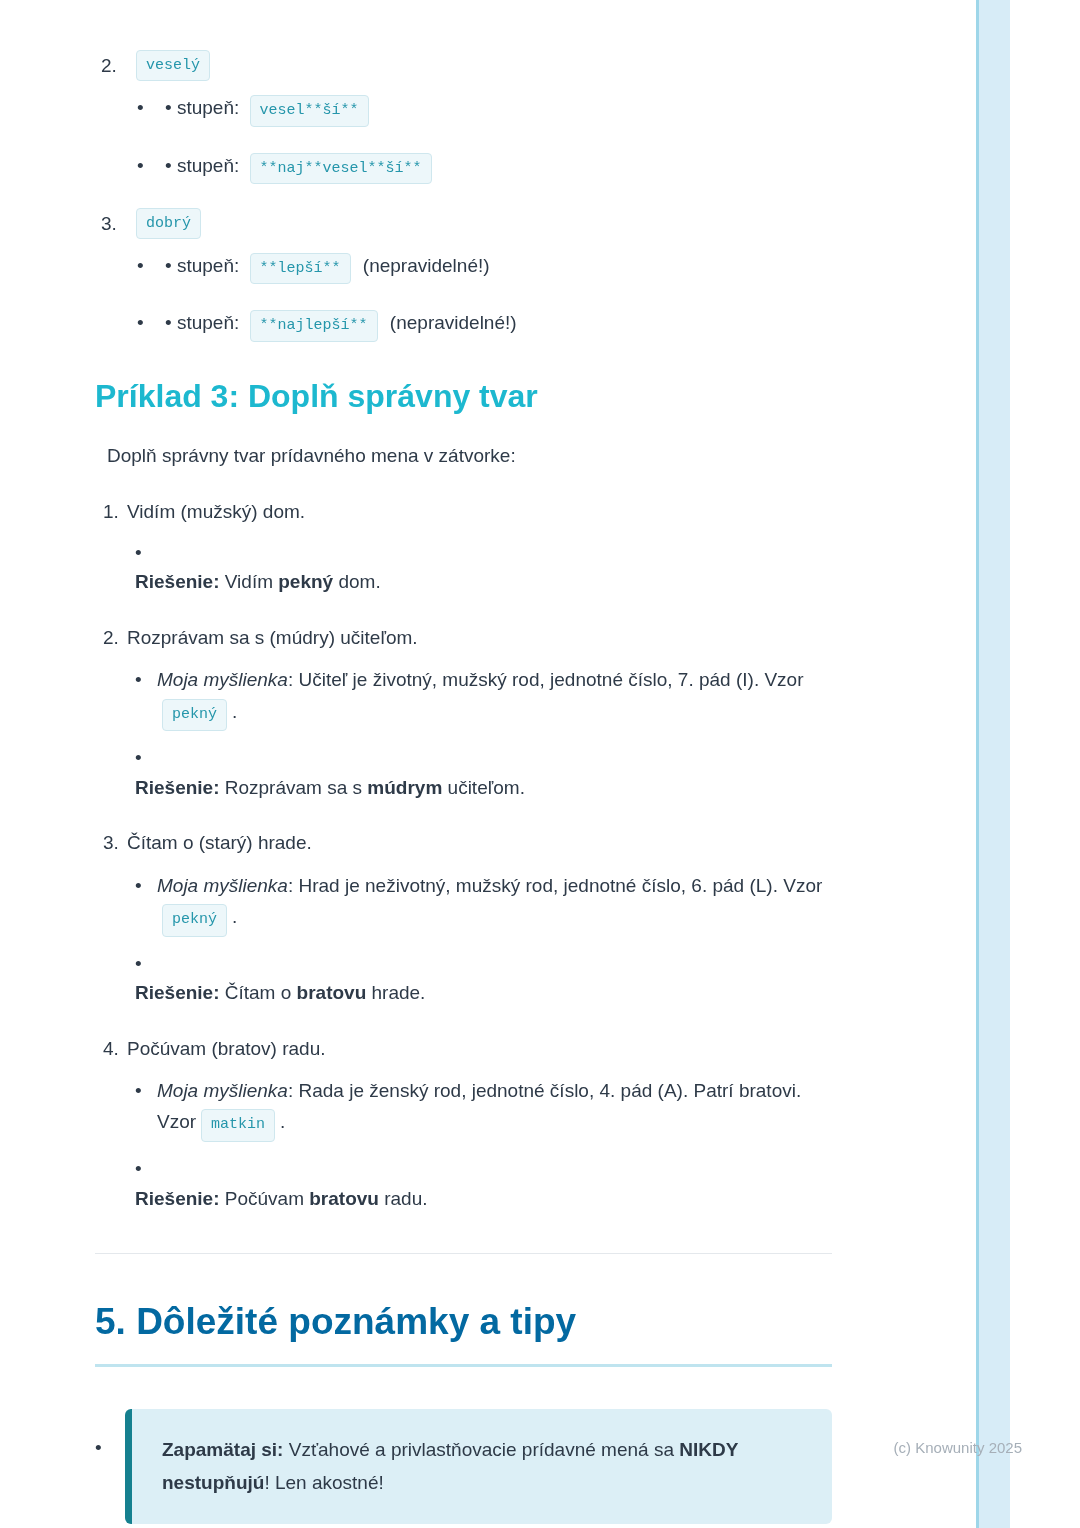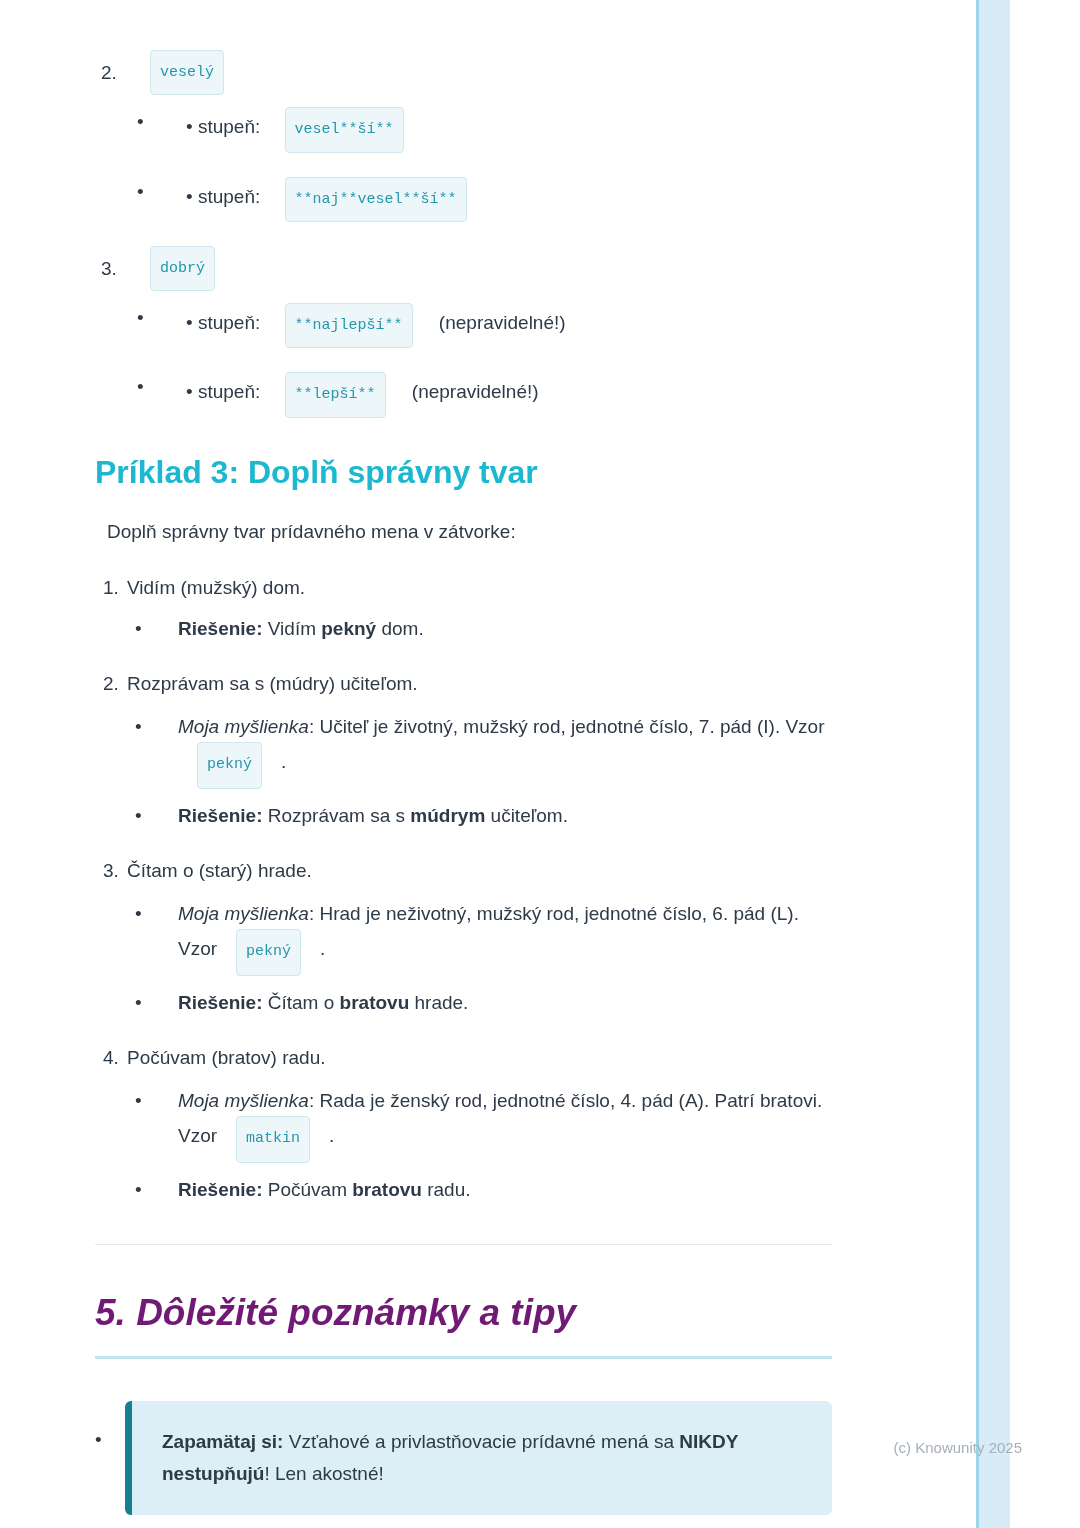--- a/index.html
+++ b/index.html
@@ -38,67 +38,65 @@
     margin: 0 0 8px 6px;
   }
   .num { width: 30px; flex: none; }
   .code-badge {
     font-family: "Liberation Mono", "DejaVu Sans Mono", monospace;
     font-size: 15px;
     color: #2596ab;
     background: #edf7fa;
     border: 1px solid #cfe7ee;
     border-radius: 4px;
-    padding: 10px 9px;
+    padding: 3px 9px;
     display: inline-block;
-    margin: 0 19px;
+    margin: 0 5px;
     white-space: nowrap;
   }
   .sub { margin-left: 42px; }
   .bullet-row {
     display: flex;
     align-items: flex-start;
     margin: 12px 0 24px 0;
-    gap: 21px;
   }
   .marker { flex: none; width: 28px; color: #2e3a48; }
   .marker::before { content: "•"; }
   .row-text { flex: 1; }
   .suffix { margin-left: 2px; }
   h2.example-heading {
     font-size: 32px;
     font-weight: 700;
     color: #1db8cf;
     margin: 34px 0 24px 0;
     line-height: 1.3;
   }
   .intro { margin: 0 0 26px 12px; }
   .ex { margin-bottom: 26px; }
   .ex-title-row { display: flex; margin-bottom: 7px; margin-left: 8px; }
   .ex-num { width: 24px; flex: none; }
   .ex-sub { margin-left: 40px; }
   .ex-sub .marker { width: 22px; }
   .thought-row { margin-bottom: 10px; line-height: 1.65; }
-  .solution-row { margin-bottom: 0; }
+  .solution-row { margin-bottom: 0; flex-direction: column; }
   .b { font-weight: 700; }
   em { font-style: italic; }
   hr.divider {
     border: none;
     border-top: 1px solid #e4e8ec;
     margin: 40px 0 0 0;
   }
   h1.notes-heading {
     font-size: 37px;
     font-weight: 700;
-    color: #701a75;
+    color: #0369a1;
     margin: 46px 0 0 0;
     padding-bottom: 20px;
     border-bottom: 3px solid #bfe4ef;
     line-height: 1.2;
-    font-style: italic;
   }
   .callout-row {
     display: flex;
     align-items: stretch;
     margin-top: 42px;
   }
   .callout-row .marker { width: 30px; padding-top: 24px; }
   .callout {
     flex: 1;
     background: #dceff6;
@@ -152,29 +150,29 @@
 
       <div class="num-item">
         <span class="num">3.</span>
         <span class="code-badge">dobrý</span>
       </div>
       <div class="sub">
         <div class="bullet-row">
           <span class="marker"></span>
           <span class="row-text">
             <span>• stupeň:</span>
+            <span class="code-badge">**lepší**</span>
+            <span class="suffix">(nepravidelné!)</span>
+          </span>
+        </div>
+        <div class="bullet-row">
+          <span class="marker"></span>
+          <span class="row-text">
+            <span>• stupeň:</span>
             <span class="code-badge">**najlepší**</span>
-            <span class="suffix">(nepravidelné!)</span>
-          </span>
-        </div>
-        <div class="bullet-row">
-          <span class="marker"></span>
-          <span class="row-text">
-            <span>• stupeň:</span>
-            <span class="code-badge">**lepší**</span>
             <span class="suffix">(nepravidelné!)</span>
           </span>
         </div>
       </div>
 
     </section>
 
     <section>
       <h2 class="example-heading">Príklad 3: Doplň správny tvar</h2>
       <p class="intro">Doplň správny tvar prídavného mena v zátvorke:</p>

